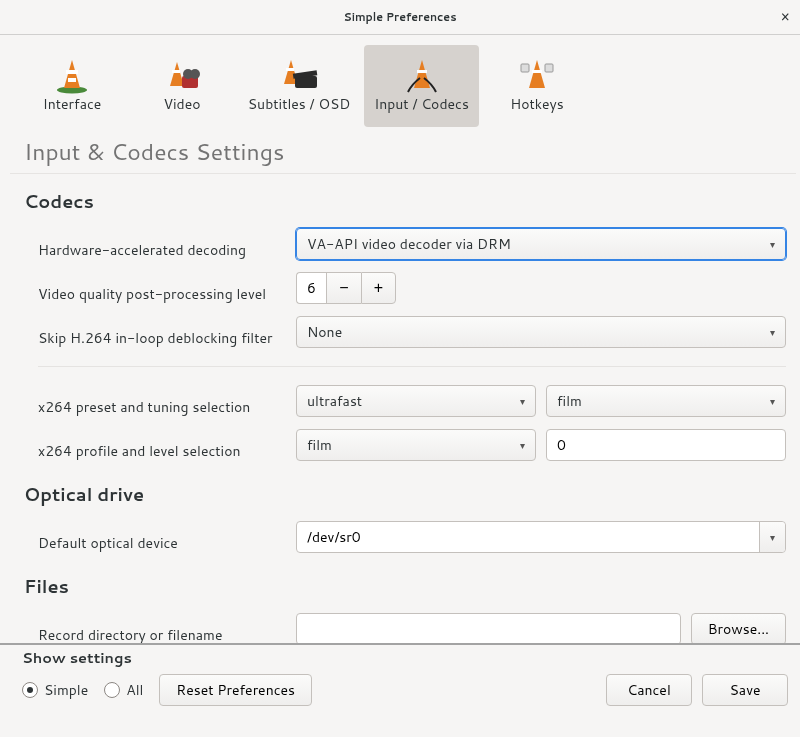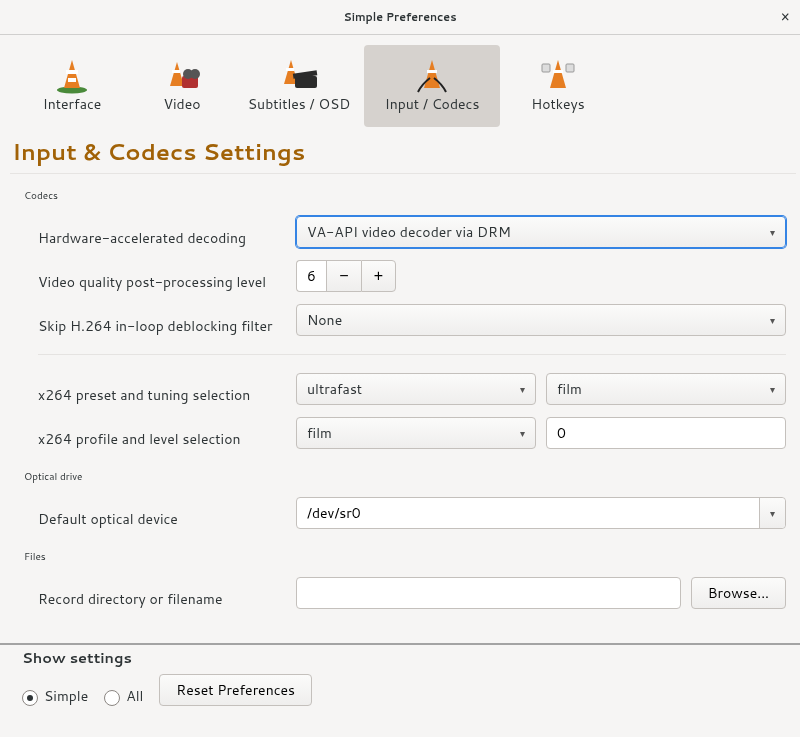--- a/index.html
+++ b/index.html
@@ -52,42 +52,41 @@
     align-items: center;
     justify-content: center;
     cursor: pointer;
   }
   .cat.selected { background: #d6d2ce; }
   .cat .label { font-size: 14px; }
   .cat-icon { width: 48px; height: 36px; display:flex; align-items:center; justify-content:center; }
 
   
   .heading {
-    padding: 4px 12px 6px 12px;
+    padding: 4px 12px 6px 24px;
     font-size: 23px;
-    color: #a16207;
-    font-weight: bold;
+    color: #737373;
   }
 
   
   .scroll-area {
     height: 470px;
     margin: 0 4px 0 10px;
     padding-right: 10px;
     overflow-y: auto;
     border-top: 1px solid #e6e4e2;
   }
   .scroll-area::-webkit-scrollbar { width: 10px; }
   .scroll-area::-webkit-scrollbar-track { background: transparent; }
   .scroll-area::-webkit-scrollbar-thumb { background: #b9b5b1; border-radius: 5px; }
 
   .section-title {
-    font-weight: 400;
+    font-weight: 700;
     padding: 14px 0 8px 14px;
-    font-size: 10px;
+    font-size: 18px;
   }
 
   .row {
     display: flex;
     align-items: flex-end;
     padding: 6px 0 6px 28px;
   }
   .row .lbl { width: 258px; flex-shrink: 0; }
   .controls { flex: 1; display: flex; gap: 10px; }
 
@@ -198,21 +197,21 @@
     padding: 10px 0 10px 34px;
     gap: 8px;
   }
 
   
   .footer {
     border-top: 2px solid #a3a3a3;
     padding: 2px 12px 8px 22px;
   }
   .footer .show-title { font-weight: 700; font-size: 14.5px; margin-bottom: 6px; }
-  .footer-row { display: flex; align-items: flex-end; }
+  .footer-row { display: flex; align-items: center; }
   .radio {
     width: 16px; height: 16px;
     border: 1px solid #8b8682;
     border-radius: 50%;
     background: #ffffff;
     display: flex; align-items: center; justify-content: center;
     cursor: pointer;
     margin-right: 6px;
   }
   .radio.checked::after {
@@ -262,21 +261,21 @@
     <div class="cat-icon">
       <svg width="44" height="36" viewBox="0 0 44 36">
         <polygon points="14,2 21,26 7,26" fill="#e67e22"></polygon>
         <rect x="9" y="10" width="8" height="3" fill="#fff"></rect>
         <rect x="18" y="18" width="22" height="12" rx="2" fill="#2b2b2b"></rect>
         <rect x="16" y="14" width="24" height="5" fill="#2b2b2b" transform="rotate(-8 28 16)"></rect>
       </svg>
     </div>
     <span class="label">Subtitles / OSD</span>
   </div>
-  <div class="cat selected" style="width:136px">
+  <div class="cat selected" style="width:115px">
     <div class="cat-icon">
       <svg width="40" height="36" viewBox="0 0 40 36">
         <polygon points="20,2 28,30 12,30" fill="#e67e22"></polygon>
         <rect x="15" y="12" width="10" height="3" fill="#fff"></rect>
         <path d="M22 20 Q30 26 34 34" stroke="#222" stroke-width="2" fill="none"></path>
         <path d="M18 20 Q10 26 6 34" stroke="#222" stroke-width="2" fill="none"></path>
       </svg>
     </div>
     <span class="label">Input / Codecs</span>
   </div>
@@ -387,14 +386,18 @@
 </div>
 
 <div class="footer">
   <div class="show-title">Show settings</div>
   <div class="footer-row">
     <div class="radio checked"></div>
     <span class="radio-lbl">Simple</span>
     <div class="radio"></div>
     <span class="radio-lbl">All</span>
     <button class="btn">Reset Preferences</button>
+    <div class="footer-right">
+      <button class="btn">Cancel</button>
+      <button class="btn">Save</button>
+    </div>
   </div>
 </div>
 
 </body></html>

